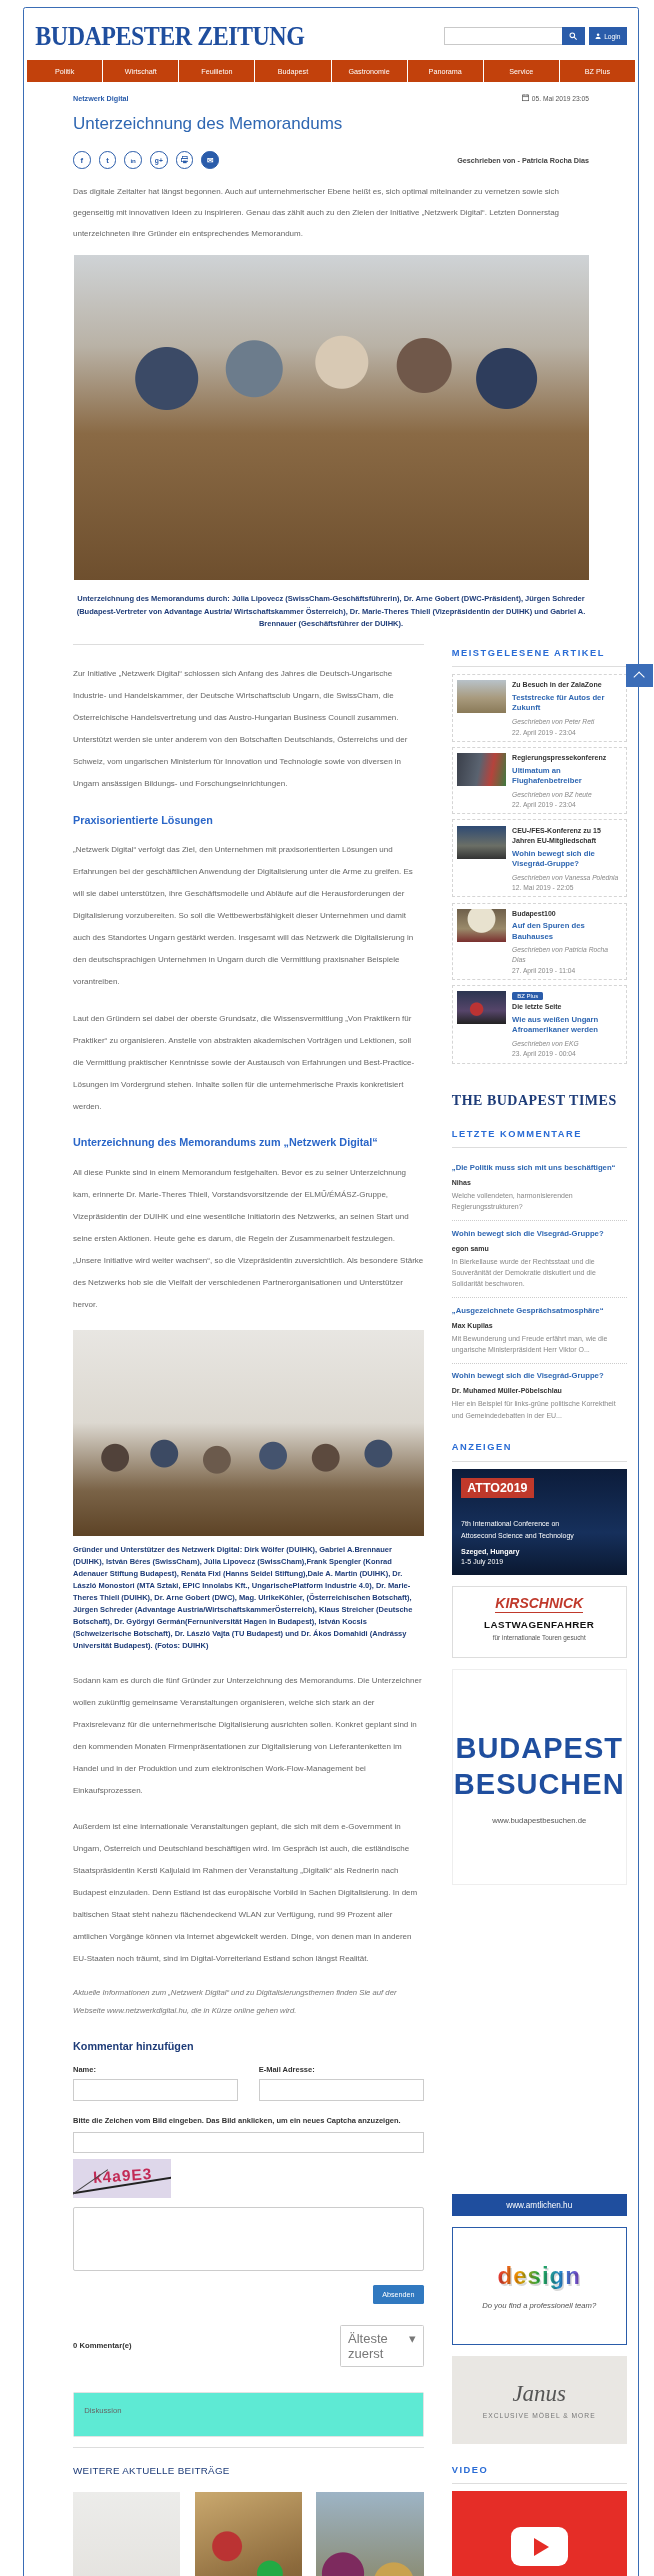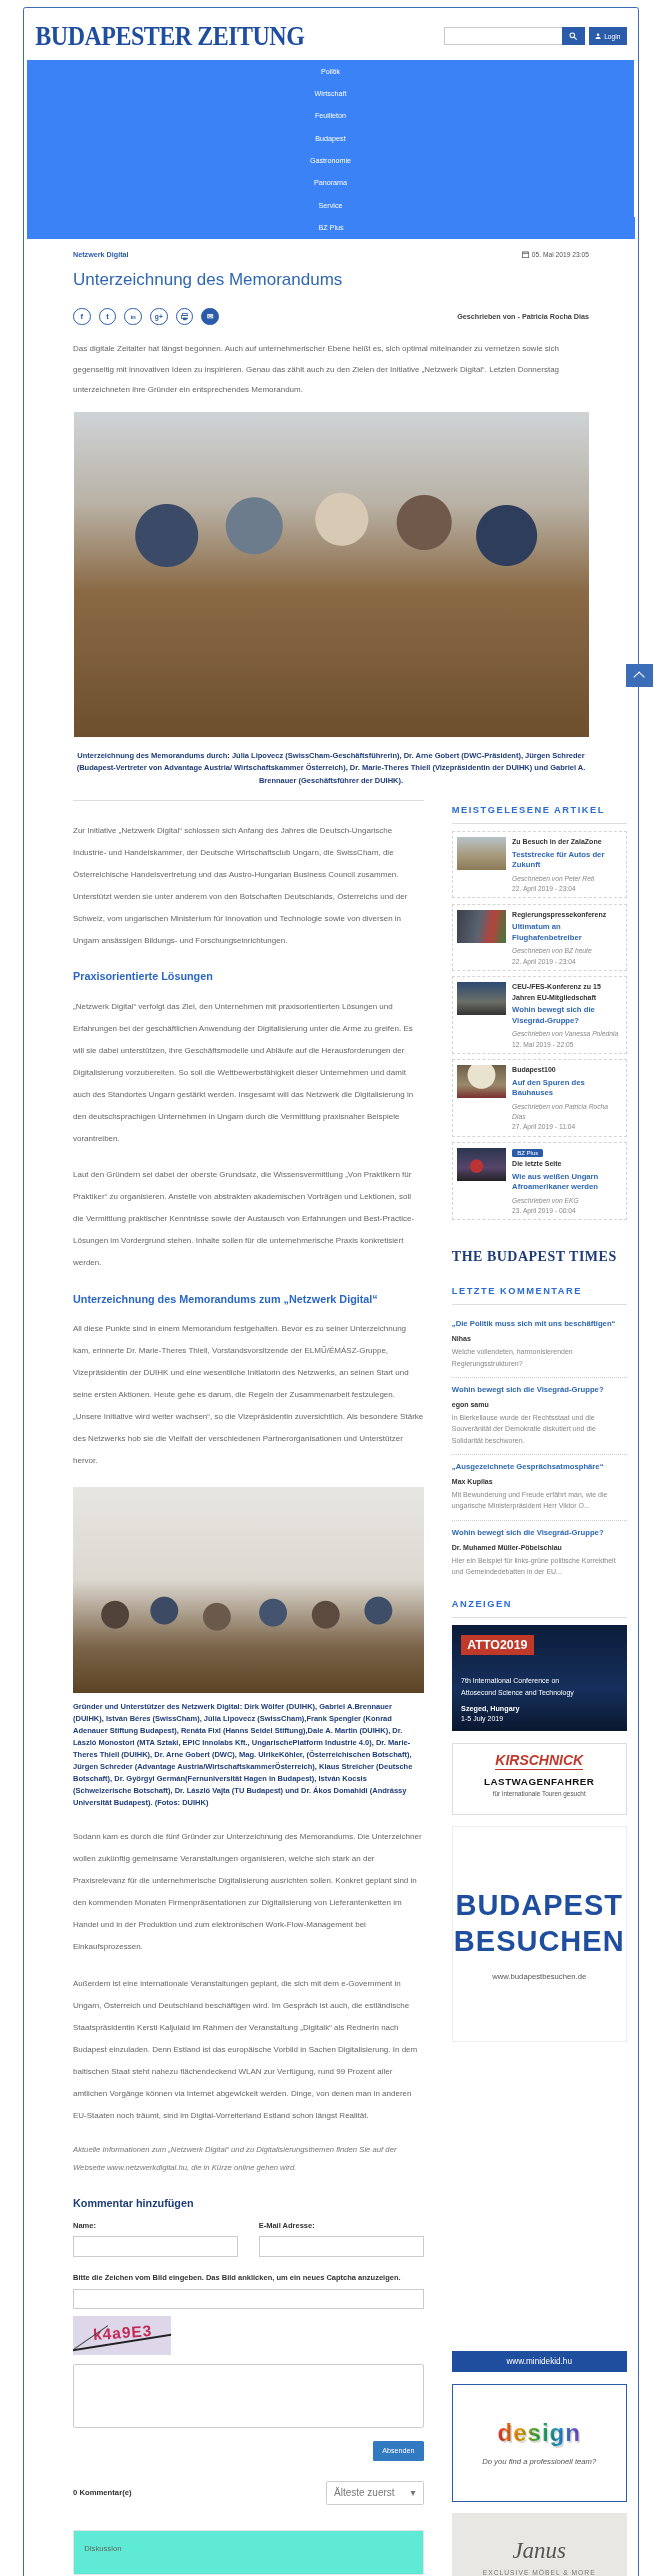--- a/index.html
+++ b/index.html
@@ -13,21 +13,21 @@
   
   .hdr { display:flex; align-items:center; justify-content:space-between; padding:14.4px 11.3px 10.3px 11.3px; }
   .logo { font-family:"Liberation Serif", serif; font-weight:bold; font-size:24px; letter-spacing:-0.5px; color:#1f4e9e; transform:scaleY(1.15); white-space:nowrap; }
   .hdr-right { display:flex; align-items:center; gap:4.1px; }
   .search-box { display:flex; }
   .search-input { width:118px; height:18.5px; border:0.5px solid #c9c9c9; border-right:none; padding:0 4.1px; font-size:7.2px; outline:none; }
   .search-btn { width:23px; height:18.5px; background:#2a5caa; border:none; color:#fff; display:flex; align-items:center; justify-content:center; cursor:pointer; }
   .login-btn { height:18.5px; background:#2a5caa; border:none; color:#fff; font-size:6.7px; padding:0 6.2px; display:flex; align-items:center; gap:3.1px; cursor:pointer; }
 
   
-  .nav { display:flex; background:#3b82f6; margin:0 3.1px;flex-direction:column; }
+  .nav { display:flex; background:#c2410c; margin:0 3.1px; }
   .nav-item { flex:1; color:#fff; font-size:7.2px; text-align:center; padding:6.7px 0; border-right:0.5px solid #fff; cursor:pointer; }
   .nav-item:last-child { border-right:none; }
 
   
   .art-head { padding:11.3px 49px 0 49px; }
   .cat-row { display:flex; justify-content:space-between; align-items:center; }
   .category { color:#2a5caa; font-weight:bold; font-size:7.2px; }
   .date { color:#555; font-size:6.7px; display:flex; align-items:center; gap:2.6px; }
   .title { color:#2f67b2; font-size:17px; font-weight:normal; margin-top:11.3px; }
   .share-row { display:flex; justify-content:space-between; align-items:center; margin-top:17.5px; }
@@ -77,21 +77,21 @@
   .captcha { width:98px; height:39px; background:#ded7ea; position:relative; overflow:hidden; cursor:pointer; margin-bottom:9.3px; }
   .captcha span { position:absolute; left:19.6px; top:8.2px; color:#c22a55; font-size:15.5px; font-weight:bold; transform:rotate(-4deg); letter-spacing:1px; }
   .captcha::before { content:""; position:absolute; left:-5.2px; top:25px; width:113px; height:1.5px; background:#222; transform:rotate(-9deg); }
   .captcha::after { content:""; position:absolute; left:5.2px; top:-5.2px; width:0.5px; height:72px; background:#444; transform:rotate(55deg); }
   .ctext { width:100%; height:64px; border:0.5px solid #ccc; border-radius:2.1px; resize:none; }
   .cform-foot { text-align:right; margin:11.3px 0 20.6px 0; }
   .submit-btn { background:#3179c0; color:#fff; border:none; font-size:7.2px; padding:5.2px 9.3px; border-radius:1.5px; cursor:pointer; }
 
   .ccount-row { display:flex; justify-content:space-between; align-items:center; margin-bottom:25px; }
   .ccount { color:#333; font-weight:bold; font-size:7.7px; }
-  .sort-select { border:0.5px solid #ccc; border-radius:1.5px; color:#777; font-size:10px; padding:5.2px 7.2px; width:98px; display:flex; justify-content:space-between; cursor:pointer; }
+  .sort-select { border:0.5px solid #ccc; border-radius:1.5px; color:#777; font-size:13px; padding:5.2px 7.2px; width:84px; display:flex; justify-content:space-between; cursor:pointer; }
   .discussion { background:#5eead4; border:0.5px solid #e3e3e3; border-radius:1.5px; color:#666; font-size:7.7px; padding:13.4px 10.3px 20.6px 10.3px; margin-bottom:10px; }
   .sep { border-top:0.5px solid #ddd; margin:5.2px 0 17.5px 0; }
 
   
   .more-head { color:#1e3c78; font-size:9.8px; font-weight:normal; letter-spacing:0.3px; margin-bottom:15.5px; }
   .cards { display:flex; gap:14.4px; }
   .card { flex:1; cursor:pointer; }
   .card-img { width:100%; height:181px; margin-bottom:8.2px; }
   .card-img.c1 { background:linear-gradient(180deg,#ececea 0%,#e4e2de 55%,#b07f35 72%,#c3922f 88%,#e8e6e2 100%); }
   .card-img.c2 { background:radial-gradient(circle at 30% 30%, #b33 0 14.4px, transparent 15.5px),
@@ -413,21 +413,21 @@
           <div class="kir-line2">für internationale Touren gesucht</div>
         </div>
 
         <div class="ad ad-bud">
           <div class="bud-word">BUDAPEST</div>
           <div class="bud-word">BESUCHEN</div>
           <div class="bud-url">www.budapestbesuchen.de</div>
         </div>
 
         <div class="ad ad-kid">
-          <div class="kid-bar">www.minidekid.hu</div>
+          <div class="kid-bar">www.amtlichen.hu</div>
         </div>
 
         <div class="ad ad-design">
           <div class="design-word">design</div>
           <div class="design-tag">Do you find a professionell team?</div>
         </div>
 
         <div class="ad ad-janus">
           <div class="janus-word">Janus</div>
           <div class="janus-line">Exclusive Möbel &amp; More</div>

